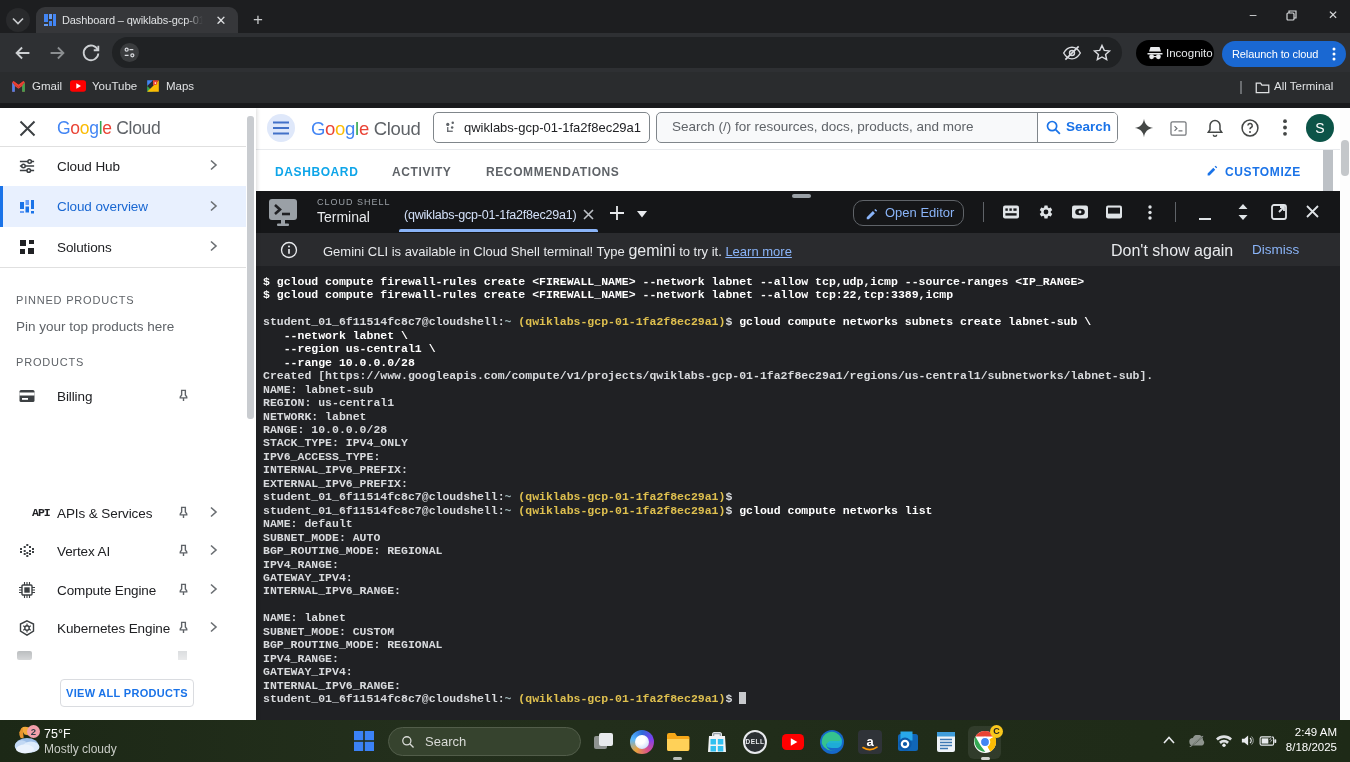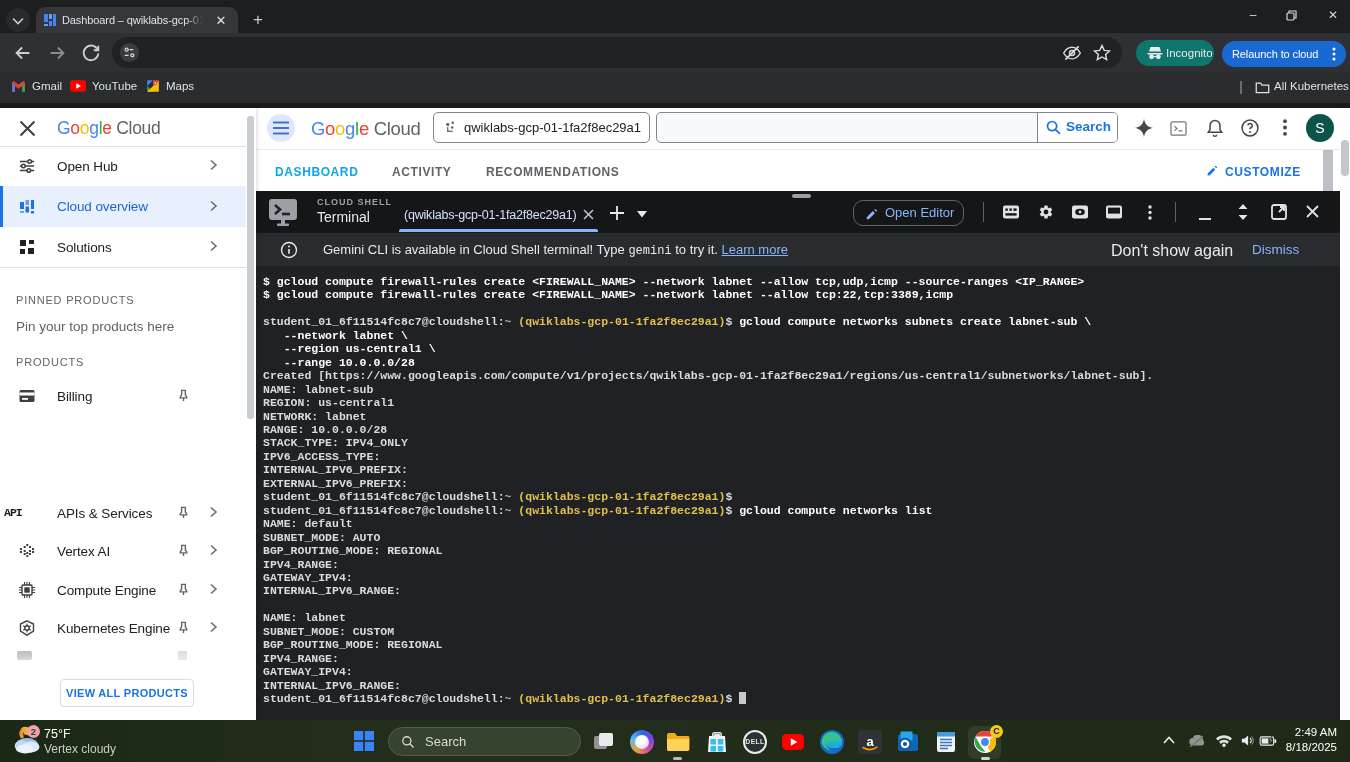--- a/index.html
+++ b/index.html
@@ -10,21 +10,21 @@
 #tabsearch{left:6px;top:8px;width:24px;height:24px;border-radius:12px;background:#292a2c;color:#c8cacc;font-size:12px;text-align:center;line-height:22px}
 #tab{left:36px;top:7px;width:202px;height:26px;background:#36373a;border-radius:9px 9px 0 0;overflow:hidden}
 #tabtitle{left:62px;top:14px;width:148px;font-size:11px;letter-spacing:-.1px;color:#dfe1e3;white-space:nowrap;overflow:hidden}
 #tabx{left:213px;top:13px;width:16px;height:16px;color:#dfe1e3;font-size:13px;line-height:16px;text-align:center}
 #newtab{left:246px;top:8px;width:24px;height:24px;color:#c8cacc;font-size:17px;line-height:23px;text-align:center;font-weight:400}
 .winbtn{top:0;width:16px;height:30px;color:#d6d8da;font-size:12px;text-align:center;line-height:30px}
 #toolbar{left:0;top:33px;width:1350px;height:39px;background:#2e3033}
 .navic{top:42px;width:22px;height:22px}
 #urlpill{left:112px;top:37px;width:1010px;height:31px;background:#202224;border-radius:16px}
 #urltext{left:139px;top:45px;font-size:13px;color:#e7e9eb;letter-spacing:-.1px}
-#incog{left:1136px;top:40px;width:78px;height:26px;background:#0f766e;border-radius:13px;color:#e7e9eb;font-size:11.5px;line-height:26px;padding:0 0 0 30px}
+#incog{left:1136px;top:40px;width:78px;height:26px;background:#000000;border-radius:13px;color:#e7e9eb;font-size:11.5px;line-height:26px;padding:0 0 0 30px}
 #relaunch{left:1222px;top:41px;width:124px;height:26px;background:#1a68d2;border-radius:13px;color:#fff;font-size:11px;line-height:26px;text-align:left;padding-left:10px;letter-spacing:-.1px}
 #bookmarks{left:0;top:72px;width:1350px;height:31px;background:#2a2c2e}
 .bk{top:80px;font-size:11.5px;color:#dfe1e3;white-space:nowrap}
 #pagegap{left:0;top:103px;width:1350px;height:5px;background:#191a1c}
 
 #console{left:0;top:108px;width:1350px;height:612px;background:#fff}
 #gcphead{left:256px;top:108px;width:1084px;height:42px;background:#fff;border-bottom:1px solid #e8eaed}
 #gcptabs{left:256px;top:150px;width:1084px;height:41px;background:#fff}
 .gtab{top:165px;font-size:12px;font-weight:700;letter-spacing:.6px;color:#5f6368}
 #burger{left:267px;top:114px;width:28px;height:28px;border-radius:50%;background:#dfe8fa}
@@ -147,40 +147,41 @@
       <path d="M2 22L22 2v20z" fill="#fbbc04"></path>
       <path d="M12 2h10L12 12z" fill="#ea4335"></path>
       <circle cx="16" cy="7" r="3.4" fill="#ea4335"></circle>
       <circle cx="16" cy="7" r="1.4" fill="#fff"></circle>
     </svg>
   <div class="abs bk" style="left:166px">Maps</div>
   <div class="abs" style="left:1240px;top:81px;width:2px;height:13px;background:#6a6d70"></div>
   <svg class="abs" style="left:1255px;top:81px" width="15" height="13" viewBox="0 0 24 20" fill="none" stroke="#dfe1e3" stroke-width="2">
       <path d="M2 18V3h7l2 3h11v12z"></path>
     </svg>
-  <div class="abs bk" style="left:1274px">All Kubernetes</div>
+  <div class="abs bk" style="left:1274px">All Terminal</div>
   <div class="abs" id="pagegap"></div>
 
   <div class="abs" id="console"></div>
   <div class="abs" id="gcphead"></div>
   <div class="abs" id="burger"></div>
   <svg class="abs" style="left:272px;top:120px" width="18" height="16" viewBox="0 0 18 16">
       <path d="M1 2.5h16M1 8h16M1 13.5h16" stroke="#4271c8" stroke-width="2.2"></path>
     </svg>
   <div class="abs glogo" style="left:311px;top:118px"><span style="color:#4285f4">G</span><span style="color:#ea4335">o</span><span style="color:#fbbc04">o</span><span style="color:#4285f4">g</span><span style="color:#34a853">l</span><span style="color:#ea4335">e</span> <span style="color:#5f6368">Cloud</span></div>
   <div class="abs" id="projchip"></div>
   <svg class="abs" style="left:444px;top:120px" width="15" height="15" viewBox="0 0 24 24" fill="#5f6368">
       <circle cx="6" cy="7" r="2.6"></circle>
       <circle cx="14" cy="4.5" r="2"></circle>
       <circle cx="13" cy="12" r="2"></circle>
       <path d="M5 11h2v8H5z"></path>
       <path d="M5 17h9v2H5z"></path>
     </svg>
   <div class="abs" style="left:464px;top:120px;font-size:13px;color:#202124">qwiklabs-gcp-01-1fa2f8ec29a1</div>
   <div class="abs" id="searchbox"></div>
+  <div class="abs" style="left:672px;top:119px;font-size:13.5px;color:#5f6368">Search (/) for resources, docs, products, and more</div>
   <div class="abs" id="searchbtn"></div>
   <svg class="abs" style="left:1045px;top:119px" width="17" height="17" viewBox="0 0 24 24" fill="none" stroke="#1a73e8" stroke-width="2.4">
       <circle cx="10" cy="10" r="6.5"></circle>
       <path d="M15 15l6 6"></path>
     </svg>
   <div class="abs" style="left:1066px;top:119px;font-size:13.5px;font-weight:700;color:#1a73e8">Search</div>
   <svg class="abs" style="left:1134px;top:118px" width="20" height="20" viewBox="0 0 24 24" fill="#444746">
       <path d="M12 1c.6 6.2 4.8 10.4 11 11-6.2.6-10.4 4.8-11 11-.6-6.2-4.8-10.4-11-11 6.2-.6 10.4-4.8 11-11z"></path>
     </svg>
   <svg class="abs" style="left:1169px;top:119px" width="19" height="19" viewBox="0 0 24 24" fill="none" stroke="#74777b" stroke-width="1.6">
@@ -216,21 +217,21 @@
   <div class="abs" id="shell"></div>
   <div class="abs" id="shellhead"></div>
   <div class="abs" id="handle"></div>
   <svg class="abs" style="left:268px;top:198px" width="30" height="28" viewBox="0 0 30 28">
       <rect x="1" y="1" width="28" height="21" rx="3" fill="#9aa0a6"></rect>
       <path d="M7 7l5 4.5L7 16" stroke="#202124" stroke-width="2.6" fill="none"></path>
       <path d="M14 16h8" stroke="#202124" stroke-width="2.6"></path>
       <rect x="13" y="22" width="4" height="4" fill="#9aa0a6"></rect>
       <rect x="9" y="25.5" width="12" height="2.5" rx="1" fill="#9aa0a6"></rect>
     </svg>
-  <div class="abs" style="left:317px;top:197px;font-size:9px;font-weight:700;letter-spacing:1px;color:#9aa0a6">CLOUD SHELL</div>
+  <div class="abs" style="left:317px;top:197px;font-size:9px;font-weight:400;letter-spacing:1px;color:#9aa0a6">CLOUD SHELL</div>
   <div class="abs" style="left:317px;top:209px;font-size:14px;color:#e8eaed">Terminal</div>
   <div class="abs" style="left:404px;top:208px;font-size:12.5px;letter-spacing:-.2px;color:#d2e0f8">(qwiklabs-gcp-01-1fa2f8ec29a1)</div>
   <svg class="abs" style="left:583px;top:209px" width="11" height="11" viewBox="0 0 11 11">
       <path d="M1 1l9 9M10 1l-9 9" stroke="#bdc1c6" stroke-width="1.6"></path>
     </svg>
   <div class="abs" style="left:399px;top:229px;width:199px;height:3px;background:#8ab4f8;border-radius:2px 2px 0 0"></div>
   <svg class="abs" style="left:610px;top:206px" width="14" height="14" viewBox="0 0 14 14">
       <path d="M7 0v14M0 7h14" stroke="#e8eaed" stroke-width="1.8"></path>
     </svg>
   <svg class="abs" style="left:637px;top:211px" width="10" height="7" viewBox="0 0 10 7">
@@ -275,21 +276,21 @@
     </svg>
   <svg class="abs" style="left:1306px;top:205px" width="13" height="13" viewBox="0 0 13 13">
       <path d="M1 1l11 11M12 1L1 12" stroke="#dfe3e6" stroke-width="1.8"></path>
     </svg>
   <div class="abs" id="infobar"></div>
   <svg class="abs" style="left:280px;top:241px" width="18" height="18" viewBox="0 0 24 24" fill="none" stroke="#e8eaed" stroke-width="1.8">
       <circle cx="12" cy="12" r="10"></circle>
       <path d="M12 10.5V17" stroke-width="2.2"></path>
       <circle cx="12" cy="7.3" r="1.3" fill="#e8eaed" stroke="none"></circle>
     </svg>
-  <div class="abs" style="left:323px;top:242px;font-size:13px;color:#e8eaed">Gemini CLI is available in Cloud Shell terminal! Type <span style="font-family:Liberation Mono, monospace;font-size:12px">gemini</span> to try it. <span style="color:#8ab4f8;text-decoration:underline">Learn more</span></div>
+  <div class="abs" style="left:323px;top:242px;font-size:13px;color:#e8eaed">Gemini CLI is available in Cloud Shell terminal! Type <span style="font-family:Liberation Sans, sans-serif;font-size:16px">gemini</span> to try it. <span style="color:#8ab4f8;text-decoration:underline">Learn more</span></div>
   <div class="abs" style="left:1111px;top:242px;font-size:16px;color:#e8eaed">Don't show again</div>
   <div class="abs" style="left:1252px;top:242px;font-size:13.5px;color:#8ab4f8">Dismiss</div>
 
   <div class="abs" id="term"><b>$ gcloud compute firewall-rules create &lt;FIREWALL_NAME&gt; --network labnet --allow tcp,udp,icmp --source-ranges &lt;IP_RANGE&gt;
 $ gcloud compute firewall-rules create &lt;FIREWALL_NAME&gt; --network labnet --allow tcp:22,tcp:3389,icmp</b>
 
 student_01_6f11514fc8c7@cloudshell:<span style="color:#9fb6b8">~</span> <span class="prj">(qwiklabs-gcp-01-1fa2f8ec29a1)</span>$ <b>gcloud compute networks subnets create labnet-sub \
    --network labnet \
    --region us-central1 \
    --range 10.0.0.0/28</b>
@@ -328,21 +329,21 @@
       </svg>
     <div class="abs glogo" style="left:57px;top:10px;font-size:17.5px"><span style="color:#4285f4">G</span><span style="color:#ea4335">o</span><span style="color:#fbbc04">o</span><span style="color:#4285f4">g</span><span style="color:#34a853">l</span><span style="color:#ea4335">e</span> <span style="color:#5f6368">Cloud</span></div>
     <div class="abs" style="left:0;top:38px;width:246px;height:1px;background:#e0e0e0"></div>
     <div class="abs navrow" style="top:38px">
       <svg class="abs navic16" viewBox="0 0 18 18" fill="none" stroke="#3c4043" stroke-width="1.7">
           <path d="M1 4h16M1 9h16M1 14h16"></path>
           <circle cx="12" cy="4" r="2" fill="#fff"></circle>
           <circle cx="5" cy="9" r="2" fill="#fff"></circle>
           <circle cx="11" cy="14" r="2" fill="#fff"></circle>
         </svg>
-      <div class="abs navlab">Open Hub</div>
+      <div class="abs navlab">Cloud Hub</div>
       <svg class="abs navchev" viewBox="0 0 12 12" fill="none" stroke="#6b6f73" stroke-width="1.6">
           <path d="M4 1.5L9 6l-5 4.5"></path>
         </svg>
     </div>
     <div class="abs navrow" style="top:78px;height:41px;background:#e8f0fe">
       <div class="abs" style="left:0;top:0;width:3px;height:41px;background:#1a73e8"></div>
       <svg class="abs navic16" style="top:13px" viewBox="0 0 16 16">
           <rect x="1" y="3" width="4" height="7" fill="#1a73e8"></rect>
           <rect x="6.5" y="1" width="3.5" height="5" fill="#669df6"></rect>
           <rect x="6.5" y="7.5" width="3.5" height="6" fill="#1a73e8"></rect>
@@ -376,21 +377,21 @@
           <rect x="0.5" y="2" width="15" height="12" rx="1.5" fill="#3c4043"></rect>
           <rect x="0.5" y="4.5" width="15" height="3" fill="#fff"></rect>
           <rect x="3" y="10" width="6" height="1.8" fill="#fff"></rect>
         </svg>
       <div class="abs navlab">Billing</div>
       <svg class="abs pin" viewBox="0 0 14 14" fill="none" stroke="#5f6368" stroke-width="1.5">
           <path d="M5 1.5h4v5l1.5 2v1h-7v-1l1.5-2zM7 9.5V13"></path>
         </svg>
     </div>
     <div class="abs navrow" style="top:385px">
-      <div class="abs" style="left:4px;top:13px;font-size:11.5px;font-weight:700;color:#202124;font-family:'Liberation Mono',monospace;letter-spacing:-1px">API</div>
+      <div class="abs" style="left:32px;top:13px;font-size:11.5px;font-weight:700;color:#202124;font-family:'Liberation Mono',monospace;letter-spacing:-1px">API</div>
       <div class="abs navlab">APIs &amp; Services</div>
       <svg class="abs pin" viewBox="0 0 14 14" fill="none" stroke="#5f6368" stroke-width="1.5">
           <path d="M5 1.5h4v5l1.5 2v1h-7v-1l1.5-2zM7 9.5V13"></path>
         </svg>
       <svg class="abs navchev" viewBox="0 0 12 12" fill="none" stroke="#6b6f73" stroke-width="1.6">
           <path d="M4 1.5L9 6l-5 4.5"></path>
         </svg>
     </div>
     <div class="abs navrow" style="top:423px">
       <svg class="abs navic16" viewBox="0 0 16 16" fill="#3c4043">
@@ -455,21 +456,21 @@
   <svg class="abs" style="left:13px;top:724px" width="28" height="31" viewBox="0 0 28 31">
       <path d="M10 3a8.5 8.5 0 0 1 10 5l-1.5 4-7-1.5L8 5z" fill="#f3aa3c"></path>
       <path d="M9.5 3.2a8 8 0 0 0-1.8 11l3-.5z" fill="#e8952d"></path>
       <ellipse cx="14" cy="21.5" rx="11.5" ry="7.5" fill="#9dbfe8"></ellipse>
       <ellipse cx="8.5" cy="22" rx="6.8" ry="5.8" fill="#c2d9f4"></ellipse>
       <ellipse cx="18" cy="23" rx="8.5" ry="5.4" fill="#dcebfb"></ellipse>
       <ellipse cx="12" cy="25" rx="9" ry="4.4" fill="#eaf3fd"></ellipse>
     </svg>
   <div class="abs" style="left:27px;top:725px;width:13px;height:13px;border-radius:50%;background:#f2a0ab;color:#333d49;font-size:9.5px;text-align:center;line-height:13px;font-weight:700">2</div>
   <div class="abs" style="left:44px;top:727px;font-size:12.5px;font-weight:400;color:#fff">75°F</div>
-  <div class="abs" style="left:44px;top:742px;font-size:12px;color:#c9ccc6">Vertex cloudy</div>
+  <div class="abs" style="left:44px;top:742px;font-size:12px;color:#c9ccc6">Mostly cloudy</div>
   <svg class="abs" style="left:354px;top:731px" width="20" height="20" viewBox="0 0 20 20">
       <rect x="0" y="0" width="9.2" height="9.2" fill="#3b82f6"></rect>
       <rect x="10.8" y="0" width="9.2" height="9.2" fill="#3b82f6"></rect>
       <rect x="0" y="10.8" width="9.2" height="9.2" fill="#3b82f6"></rect>
       <rect x="10.8" y="10.8" width="9.2" height="9.2" fill="#3b82f6"></rect>
     </svg>
   <div class="abs" id="tsearch"><svg style="position:absolute;left:12px;top:7px" width="14" height="14" viewBox="0 0 24 24" fill="none" stroke="#d9dbd7" stroke-width="2.2">
         <circle cx="10" cy="10" r="7"></circle>
         <path d="M15.5 15.5l6 6"></path>
       </svg><span style="margin-left:36px">Search</span></div>

